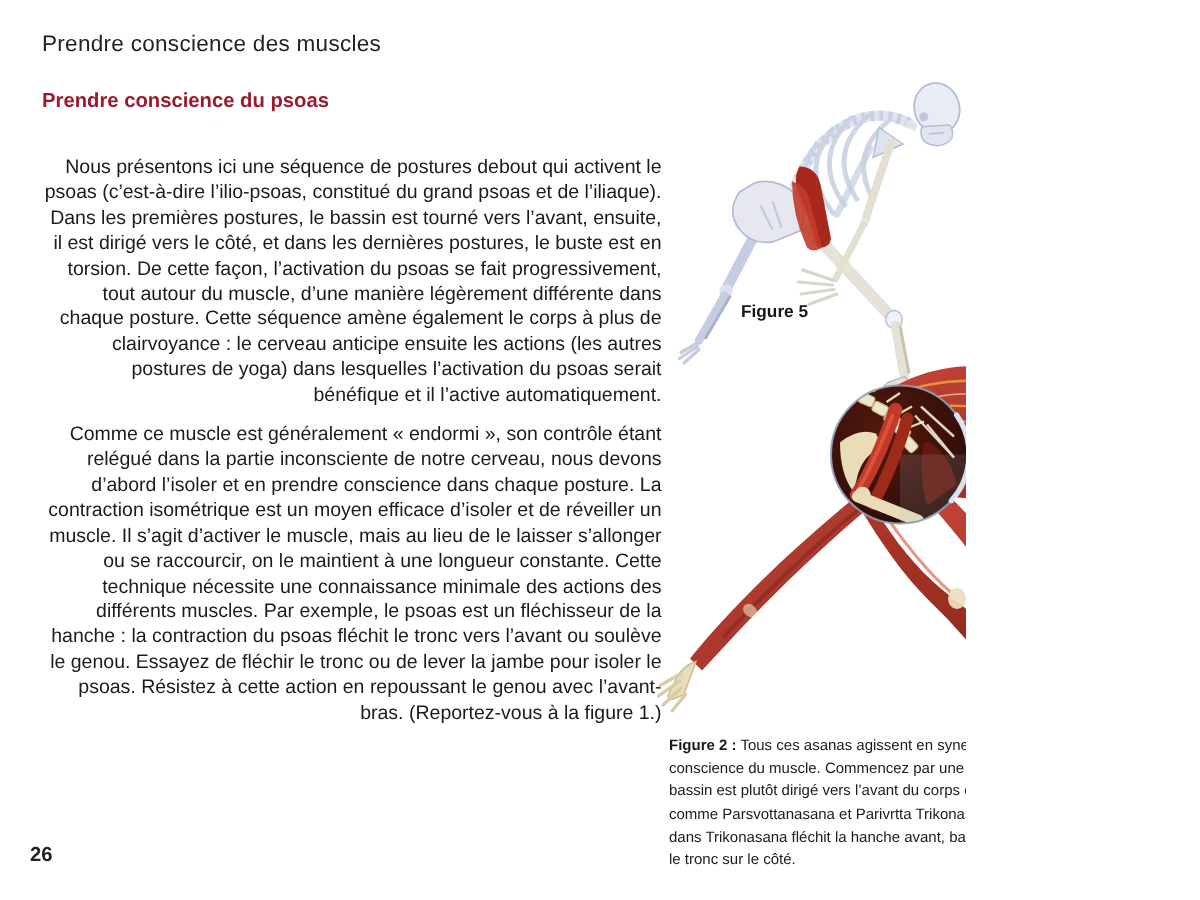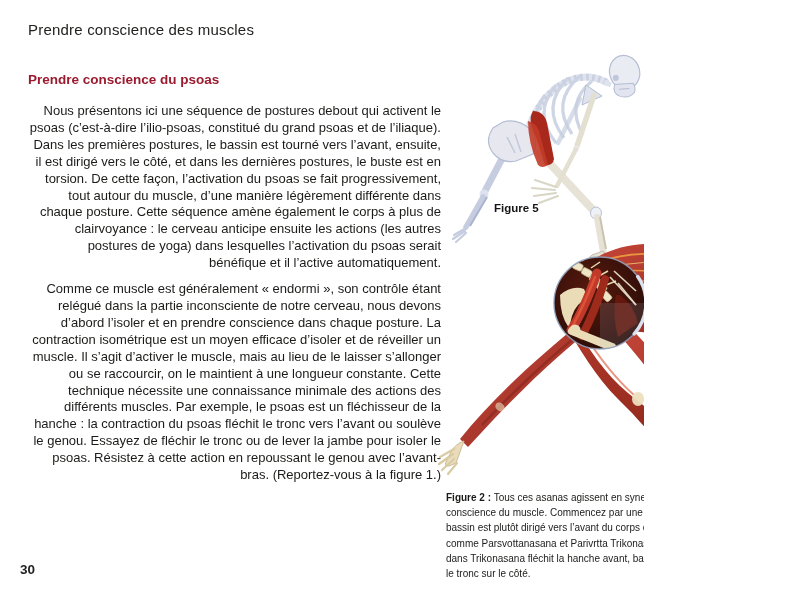--- a/index.html
+++ b/index.html
@@ -6,21 +6,21 @@
   .page {
     position:relative; width:644px; height:600px; background:#ffffff;
     overflow:hidden; font-family:"Liberation Sans", sans-serif;
     color:#1b1b19;
   }
   .abs { position:absolute; }
   .running-head {
     left:28px; top:21px; font-size:15px; letter-spacing:.2px; color:#222220;
   }
   .section-heading {
-    left:28px; top:72px; font-size:13.5px; font-weight:700; color:#9a1b2f;
+    left:28px; top:59px; font-size:13.5px; font-weight:700; color:#9a1b2f;
   }
   .body-text {
     left:28px; top:103px; width:413px; font-size:13px; line-height:16.9px;
     color:#1b1b19; text-align:right;
   }
   .body-text p { margin:0 0 9px 0; }
   .page-number {
     left:20px; top:562px; font-size:13.5px; font-weight:700; color:#222220;
   }
   .illustration { left:430px; top:25px; width:370px; height:465px; }
@@ -41,21 +41,21 @@
 
   <div class="abs running-head">Prendre conscience des muscles</div>
 
   <div class="abs section-heading">Prendre conscience du psoas</div>
 
   <div class="abs body-text">
     <p>Nous présentons ici une séquence de postures debout qui activent le psoas (c’est-à-dire l’ilio-psoas, constitué du grand psoas et de l’iliaque). Dans les premières postures, le bassin est tourné vers l’avant, ensuite, il est dirigé vers le côté, et dans les dernières postures, le buste est en torsion. De cette façon, l’activation du psoas se fait progressivement, tout autour du muscle, d’une manière légèrement différente dans chaque posture. Cette séquence amène également le corps à plus de clairvoyance : le cerveau anticipe ensuite les actions (les autres postures de yoga) dans lesquelles l’activation du psoas serait bénéfique et il l’active automatiquement.</p>
     <p>Comme ce muscle est généralement « endormi », son contrôle étant relégué dans la partie inconsciente de notre cerveau, nous devons d’abord l’isoler et en prendre conscience dans chaque posture. La contraction isométrique est un moyen efficace d’isoler et de réveiller un muscle. Il s’agit d’activer le muscle, mais au lieu de le laisser s’allonger ou se raccourcir, on le maintient à une longueur constante. Cette technique nécessite une connaissance minimale des actions des différents muscles. Par exemple, le psoas est un fléchisseur de la hanche : la contraction du psoas fléchit le tronc vers l’avant ou soulève le genou. Essayez de fléchir le tronc ou de lever la jambe pour isoler le psoas. Résistez à cette action en repoussant le genou avec l’avant-bras. (Reportez-vous à la figure 1.)</p>
   </div>
 
-  <div class="abs page-number">30</div>
+  <div class="abs page-number">26</div>
 
   <div class="abs illustration">
     <svg viewBox="0 0 370 465" xmlns="http://www.w3.org/2000/svg">
       <defs>
         <linearGradient id="gMus" x1="0" y1="0" x2="1" y2="1">
           <stop offset="0" stop-color="#c9473a"></stop>
             <stop offset="1" stop-color="#8e2a20"></stop>
         </linearGradient>
         <linearGradient id="gMusV" x1="0" y1="0" x2="0" y2="1">
           <stop offset="0" stop-color="#b5392c"></stop>

